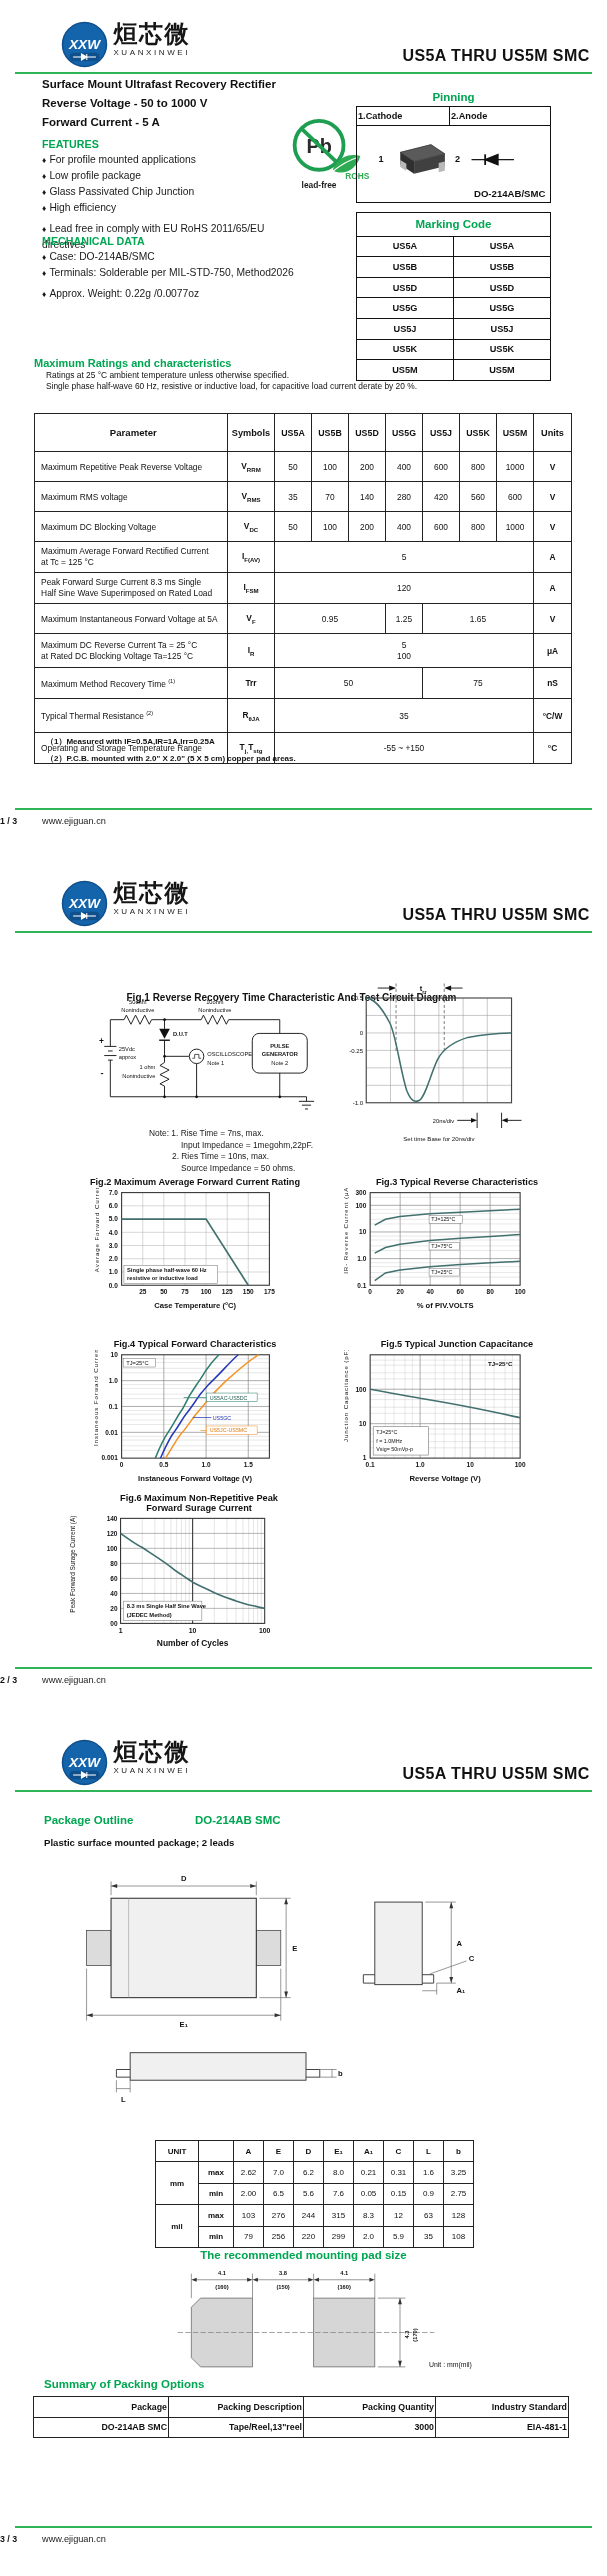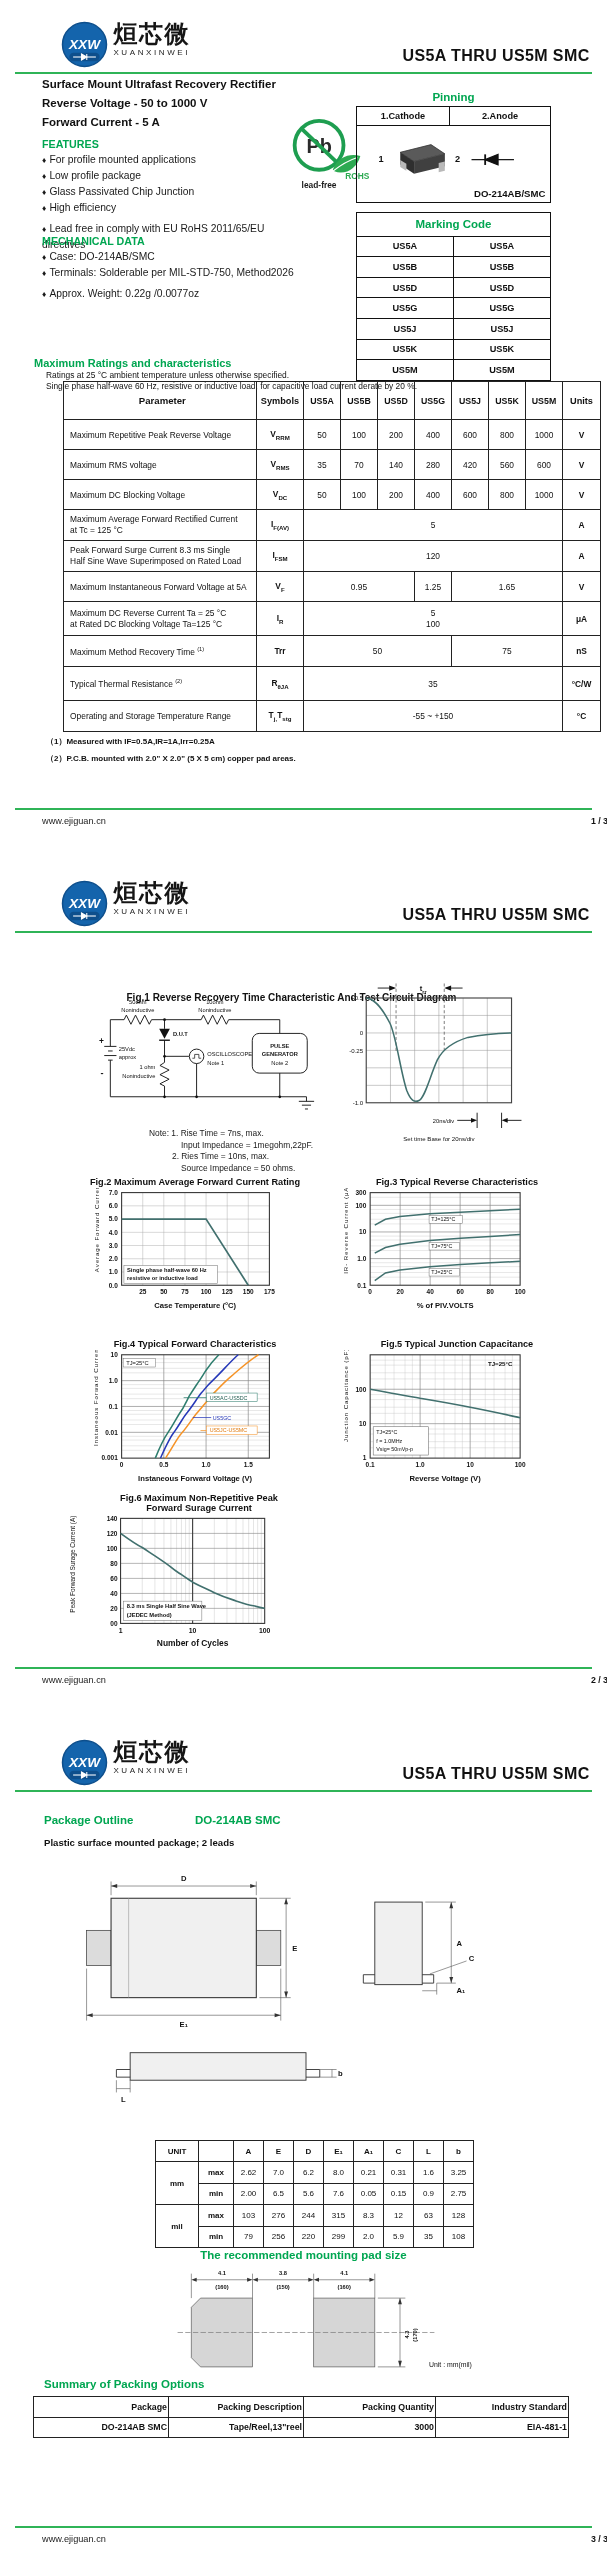--- a/index.html
+++ b/index.html
@@ -14,38 +14,38 @@
   .logo-wrap{position:absolute;left:61px;top:20.7px;display:flex;align-items:flex-start;}
   .logo-cn{font-size:24px;font-weight:bold;line-height:26px;color:#151515;letter-spacing:1.5px;}
   .logo-en{font-size:8px;letter-spacing:2.6px;color:#222;margin-top:1.5px;}
   .feat li{list-style:none;font-size:10.3px;line-height:15px;color:#1a1a1a;}
   .feat li:before{content:"♦";margin-right:3.1px;font-size:8.4px;}
   .feat{margin:0;padding:0;}
   .feat li.gap{margin-top:4.6px;}
   table{border-collapse:collapse;table-layout:fixed;}
   
   .ptab{border:1.1px solid #111;width:195px;font-size:9.2px;}
-  .ptab td{border:1.1px solid #111;text-align:center;}
+  .ptab td{border:1.1px solid #111;text-align:left;}
   .mtab{border:1.1px solid #111;width:195px;}
   .mtab td{border:0.8px solid #111;text-align:center;font-size:9.2px;font-weight:bold;height:17.6px;}
   .mtab td.mhead{font-size:11.5px;height:20.7px;}
   
   .rt{border:1.5px solid #111;font-size:8.4px;}
   .rt td{border:0.8px solid #222;text-align:center;vertical-align:middle;padding:0.8px 1.5px;}
   .rt td.pcell{text-align:left;padding-left:6.1px;}
   .rt .hb{font-weight:bold;font-size:8.8px;}
   .rt sub{font-size:6.1px;}
   .blk{display:block;line-height:10.7px;}
   
   .dt{border:1.1px solid #111;font-size:8px;}
   .dt td{border:0.8px solid #222;text-align:center;height:18.4px;}
   .pk{border:1.5px solid #111;font-size:8.8px;}
   .pk td{border:0.8px solid #222;text-align:right;font-weight:bold;height:17.6px;}
   .footer-url{position:absolute;left:42px;top: 816px;font-size:9.2px;color:#222;}
-  .footer-page{position:absolute;left:0;width:608px;text-align:right;top:816px;font-size:8.8px;font-weight:bold;}
+  .footer-page{position:absolute;left:0;width:608px;text-align:left;top:816px;font-size:8.8px;font-weight:bold;}
   .fig-title{font-size:9.2px;font-weight:bold;text-align:center;}
   svg text{font-family:"Liberation Sans","DejaVu Sans",sans-serif;}
   .note-line{font-size:8.4px;line-height:11.5px;color:#1a1a1a;}
 </style>
 </head>
 <body>
 
 <div id="doc">
 
 <div class="page">
@@ -165,21 +165,21 @@
             <td>US5M</td>
             <td>US5M</td>
           </tr>
   </tbody>
       </table>
 
   <div class="abs b g" style="left:34px;top:357px;font-size:11px;text-align:right;">Maximum Ratings and characteristics</div>
   <div class="abs" style="left:46px;top:370px;font-size:8.4px;">Ratings at 25 °C ambient temperature unless otherwise specified.</div>
   <div class="abs" style="left:46px;top:381px;font-size:8.4px;">Single phase half-wave 60 Hz, resistive or inductive load, for capacitive load current derate by 20 %.</div>
 
-  <table class="rt abs" style="left:34px;top:381px;width:536px;margin-left:29px;">
+  <table class="rt abs" style="left:34px;top:413px;width:536px;">
     <colgroup>
           <col style="width:193px">
           <col style="width:47px">
           <col style="width:37px">
           <col style="width:37px">
           <col style="width:37px">
           <col style="width:37px">
           <col style="width:37px">
           <col style="width:37px">
           <col style="width:37px">

